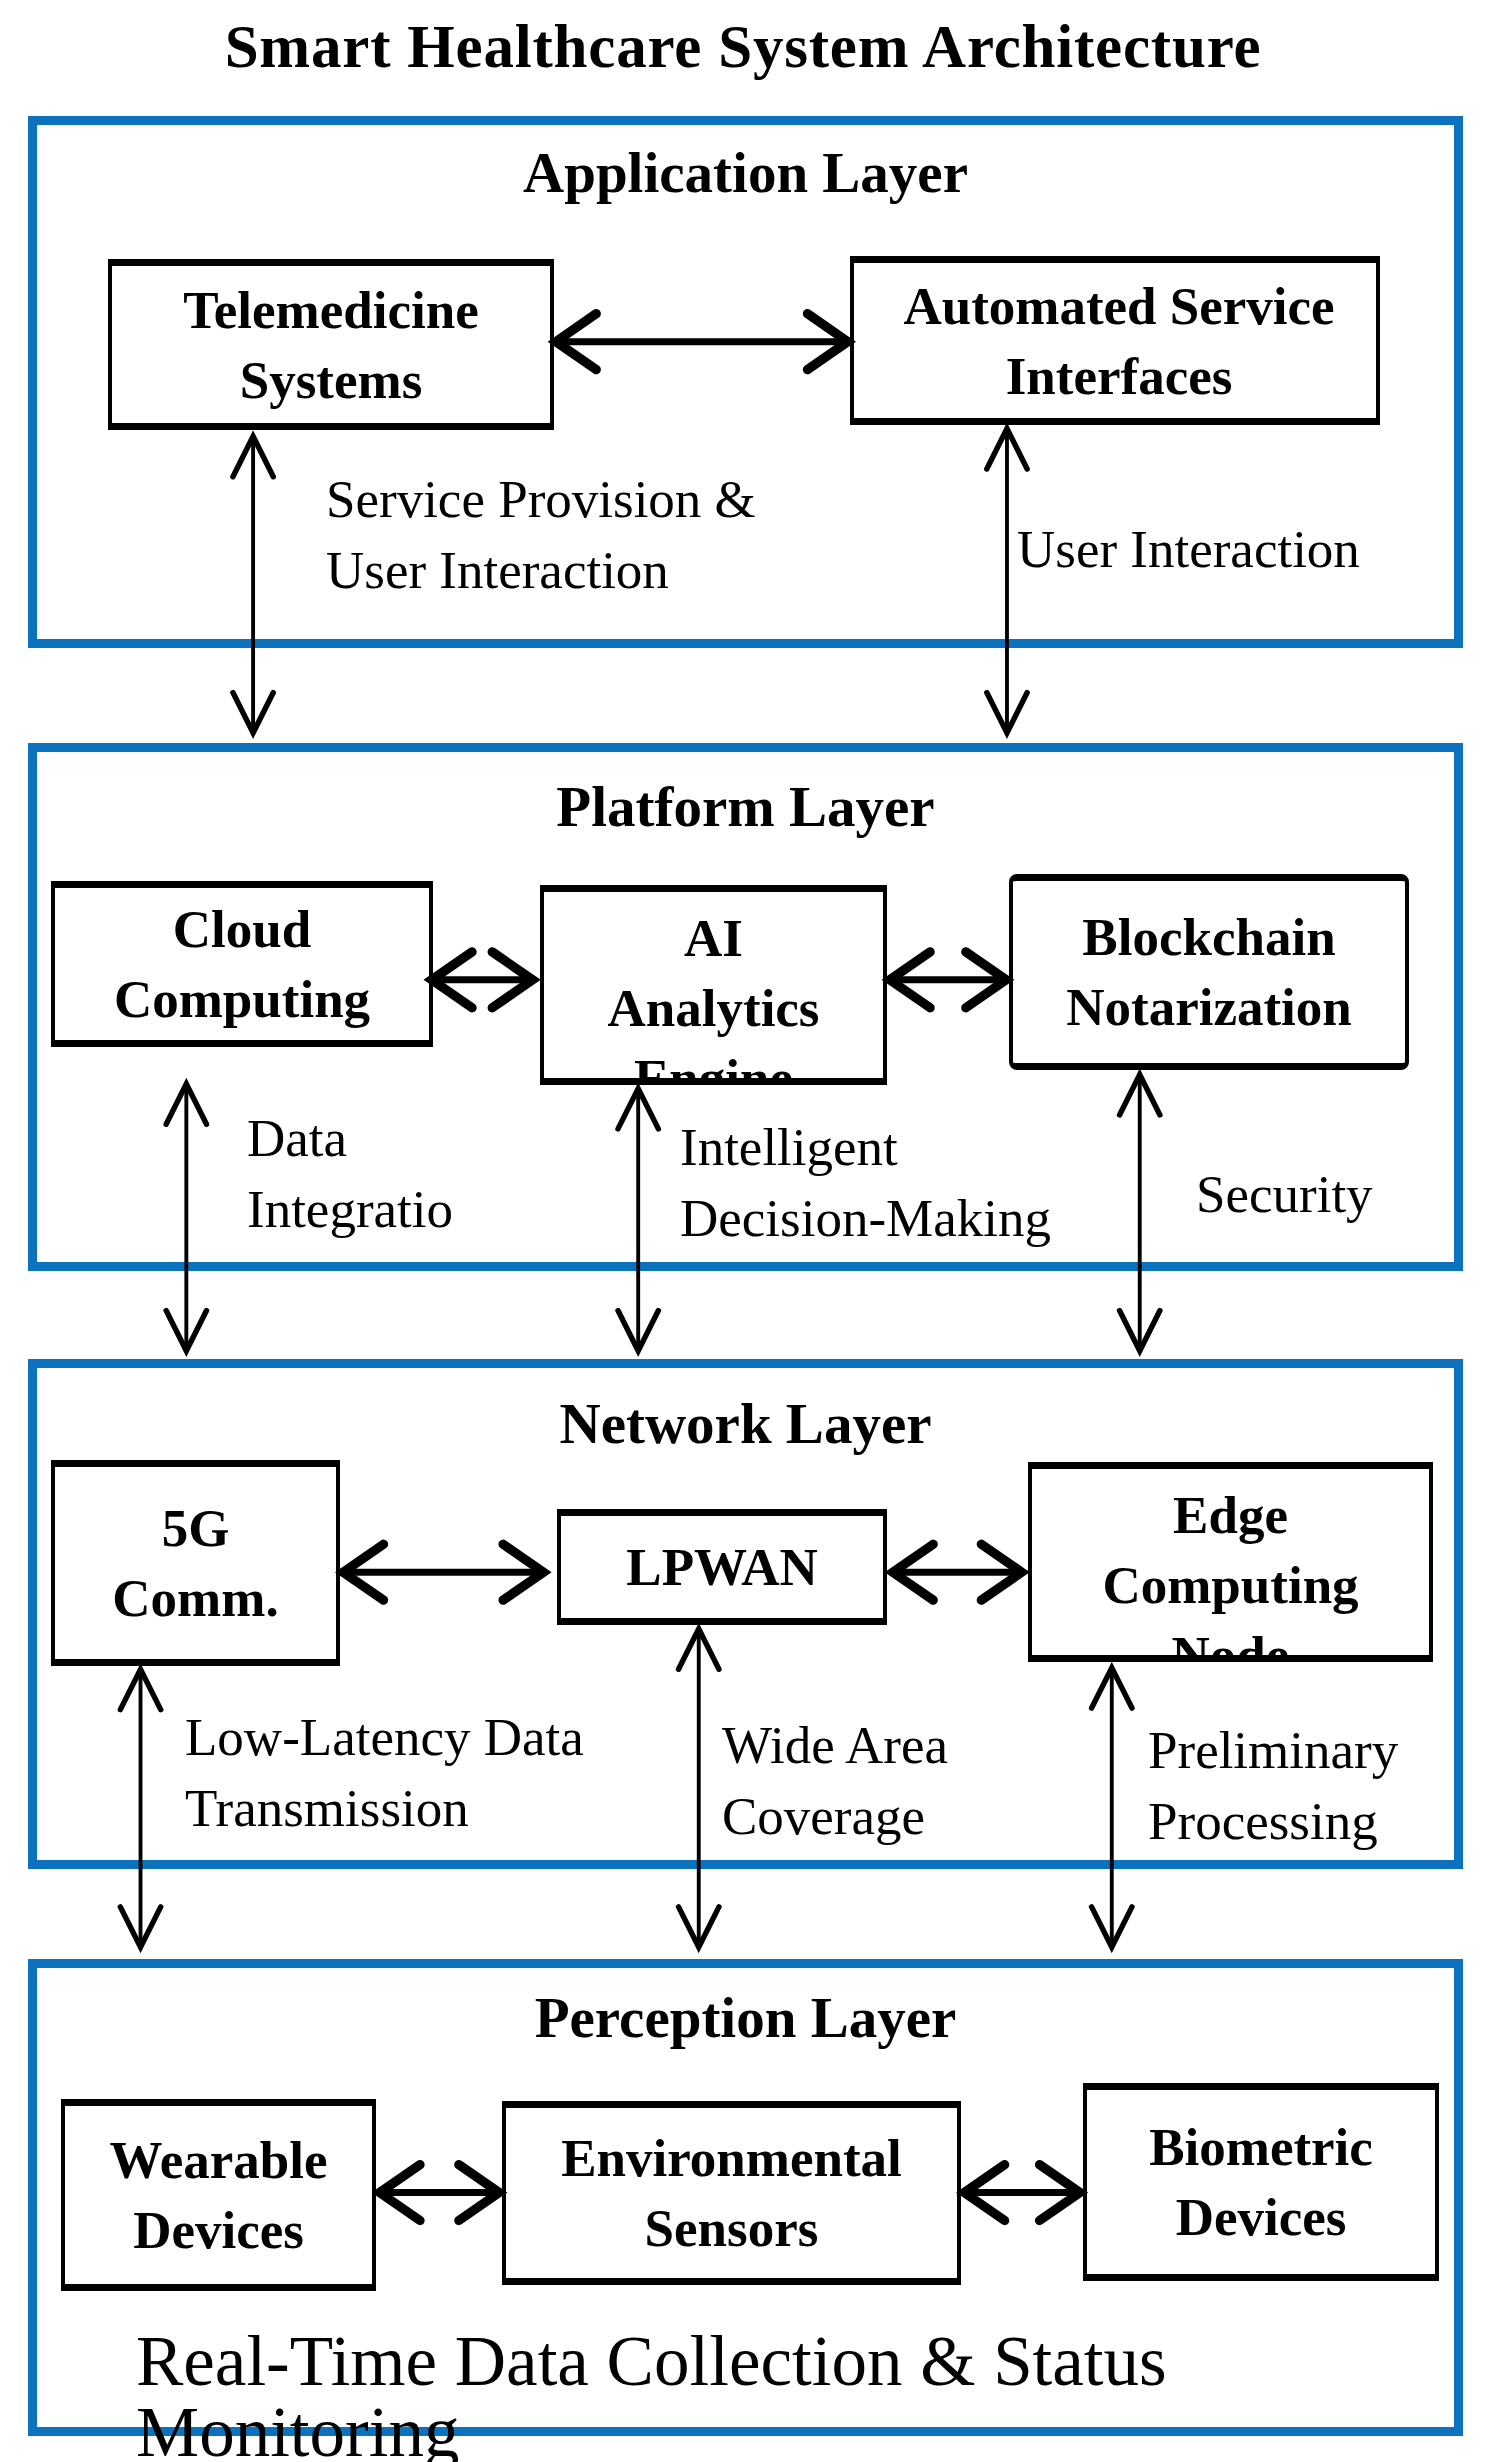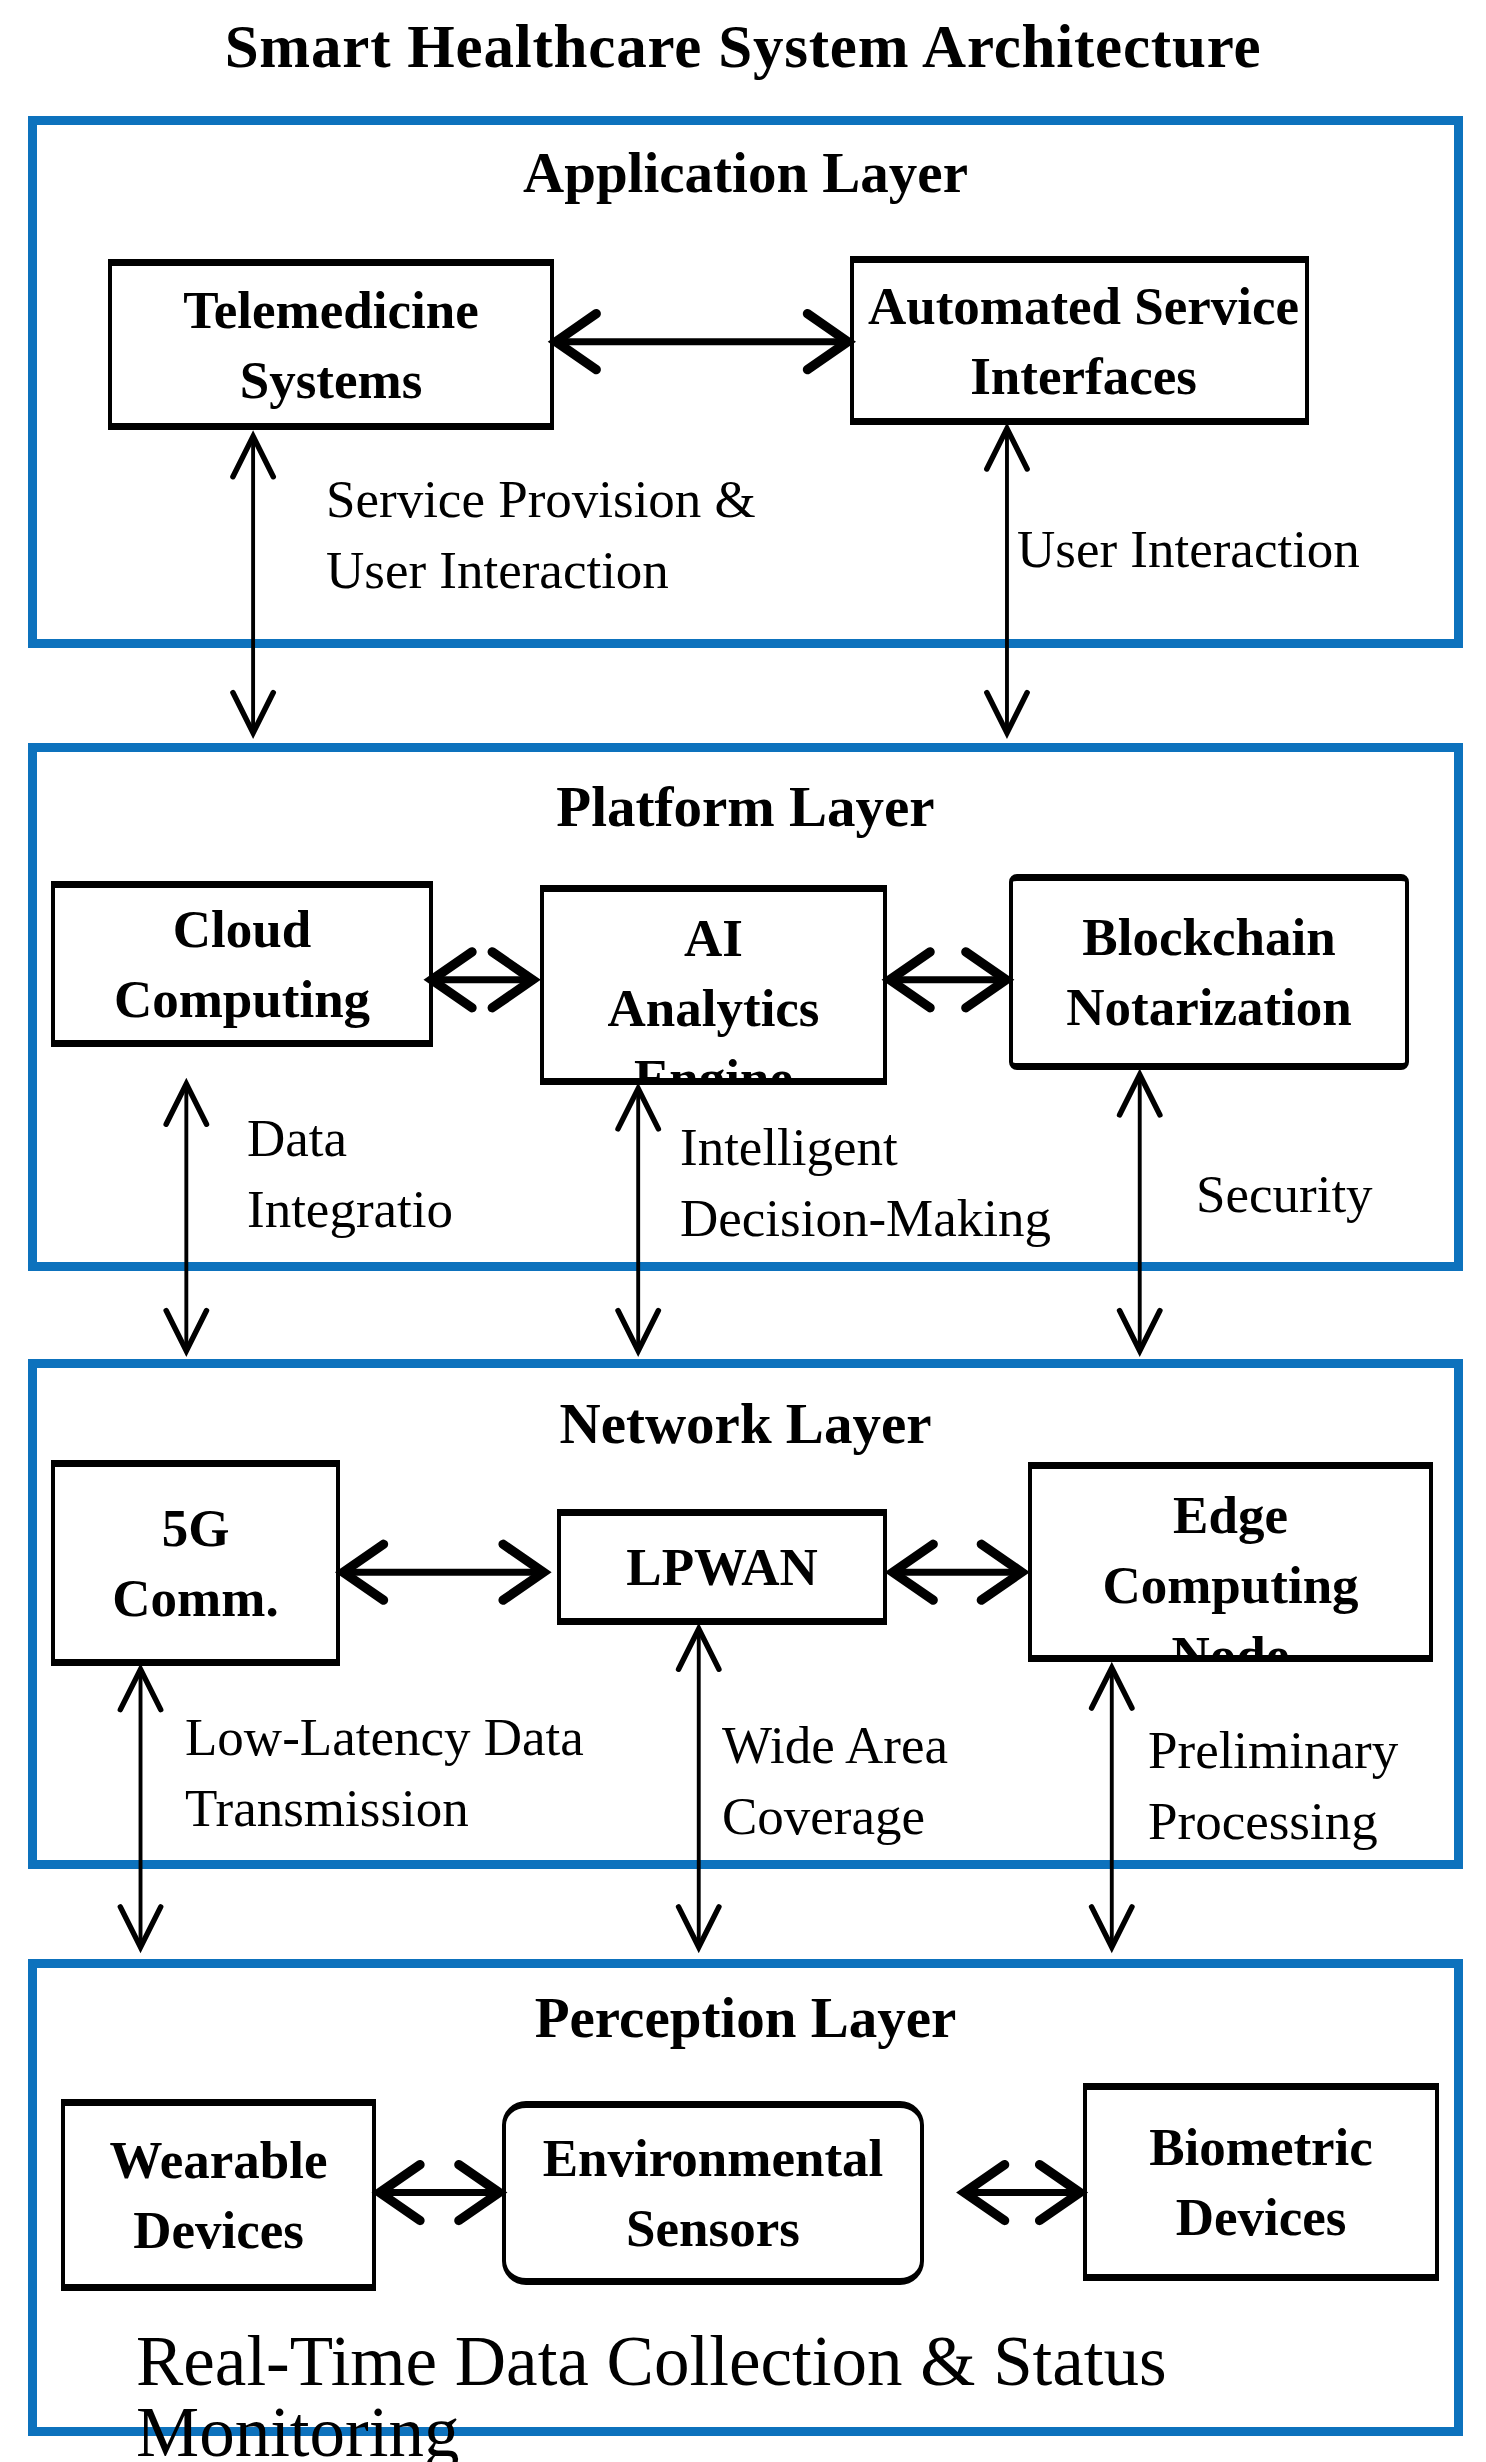--- a/index.html
+++ b/index.html
@@ -40,21 +40,21 @@
     <h2 class="layer-h">Network Layer</h2>
   </section>
   <section class="frame" style="top: 1959px; height: 477px; padding-top: 17px; border-color: rgb(13, 114, 189);">
     <h2 class="layer-h">Perception Layer</h2>
   </section>
 
   <div class="box" style="left:108px;top:259px;width:446px;height:171px;">
     <span class="inner">Telemedicine
 Systems</span>
   </div>
-  <div class="box" style="left:850px;top:256px;width:459px;height:169px;padding-left:8px;">
+  <div class="box" style="left:850px;top:256px;width:530px;height:169px;padding-left:8px;">
     <span class="inner">Automated Service
 Interfaces</span>
   </div>
 
   <div class="box" style="left:51px;top:881px;width:382px;height:166px;">
     <span class="inner">Cloud
 Computing</span>
   </div>
   <div class="box clip" style="left:540px;top:885px;width:347px;height:200px;">
     <span class="inner">AI
@@ -76,21 +76,21 @@
   <div class="box clip" style="left:1028px;top:1462px;width:405px;height:200px;">
     <span class="inner">Edge
 Computing
 Node</span>
   </div>
 
   <div class="box" style="left:61px;top:2099px;width:315px;height:192px;">
     <span class="inner">Wearable
 Devices</span>
   </div>
-  <div class="box" style="left:502px;top:2101px;width:422px;height:184px;border-radius:24px;">
+  <div class="box" style="left:502px;top:2101px;width:459px;height:184px;">
     <span class="inner">Environmental
 Sensors</span>
   </div>
   <div class="box" style="left:1083px;top:2083px;width:356px;height:198px;">
     <span class="inner">Biometric
 Devices</span>
   </div>
 
   <div class="lbl" style="left:326px;top:464px;">Service Provision &amp;
 User Interaction</div>

